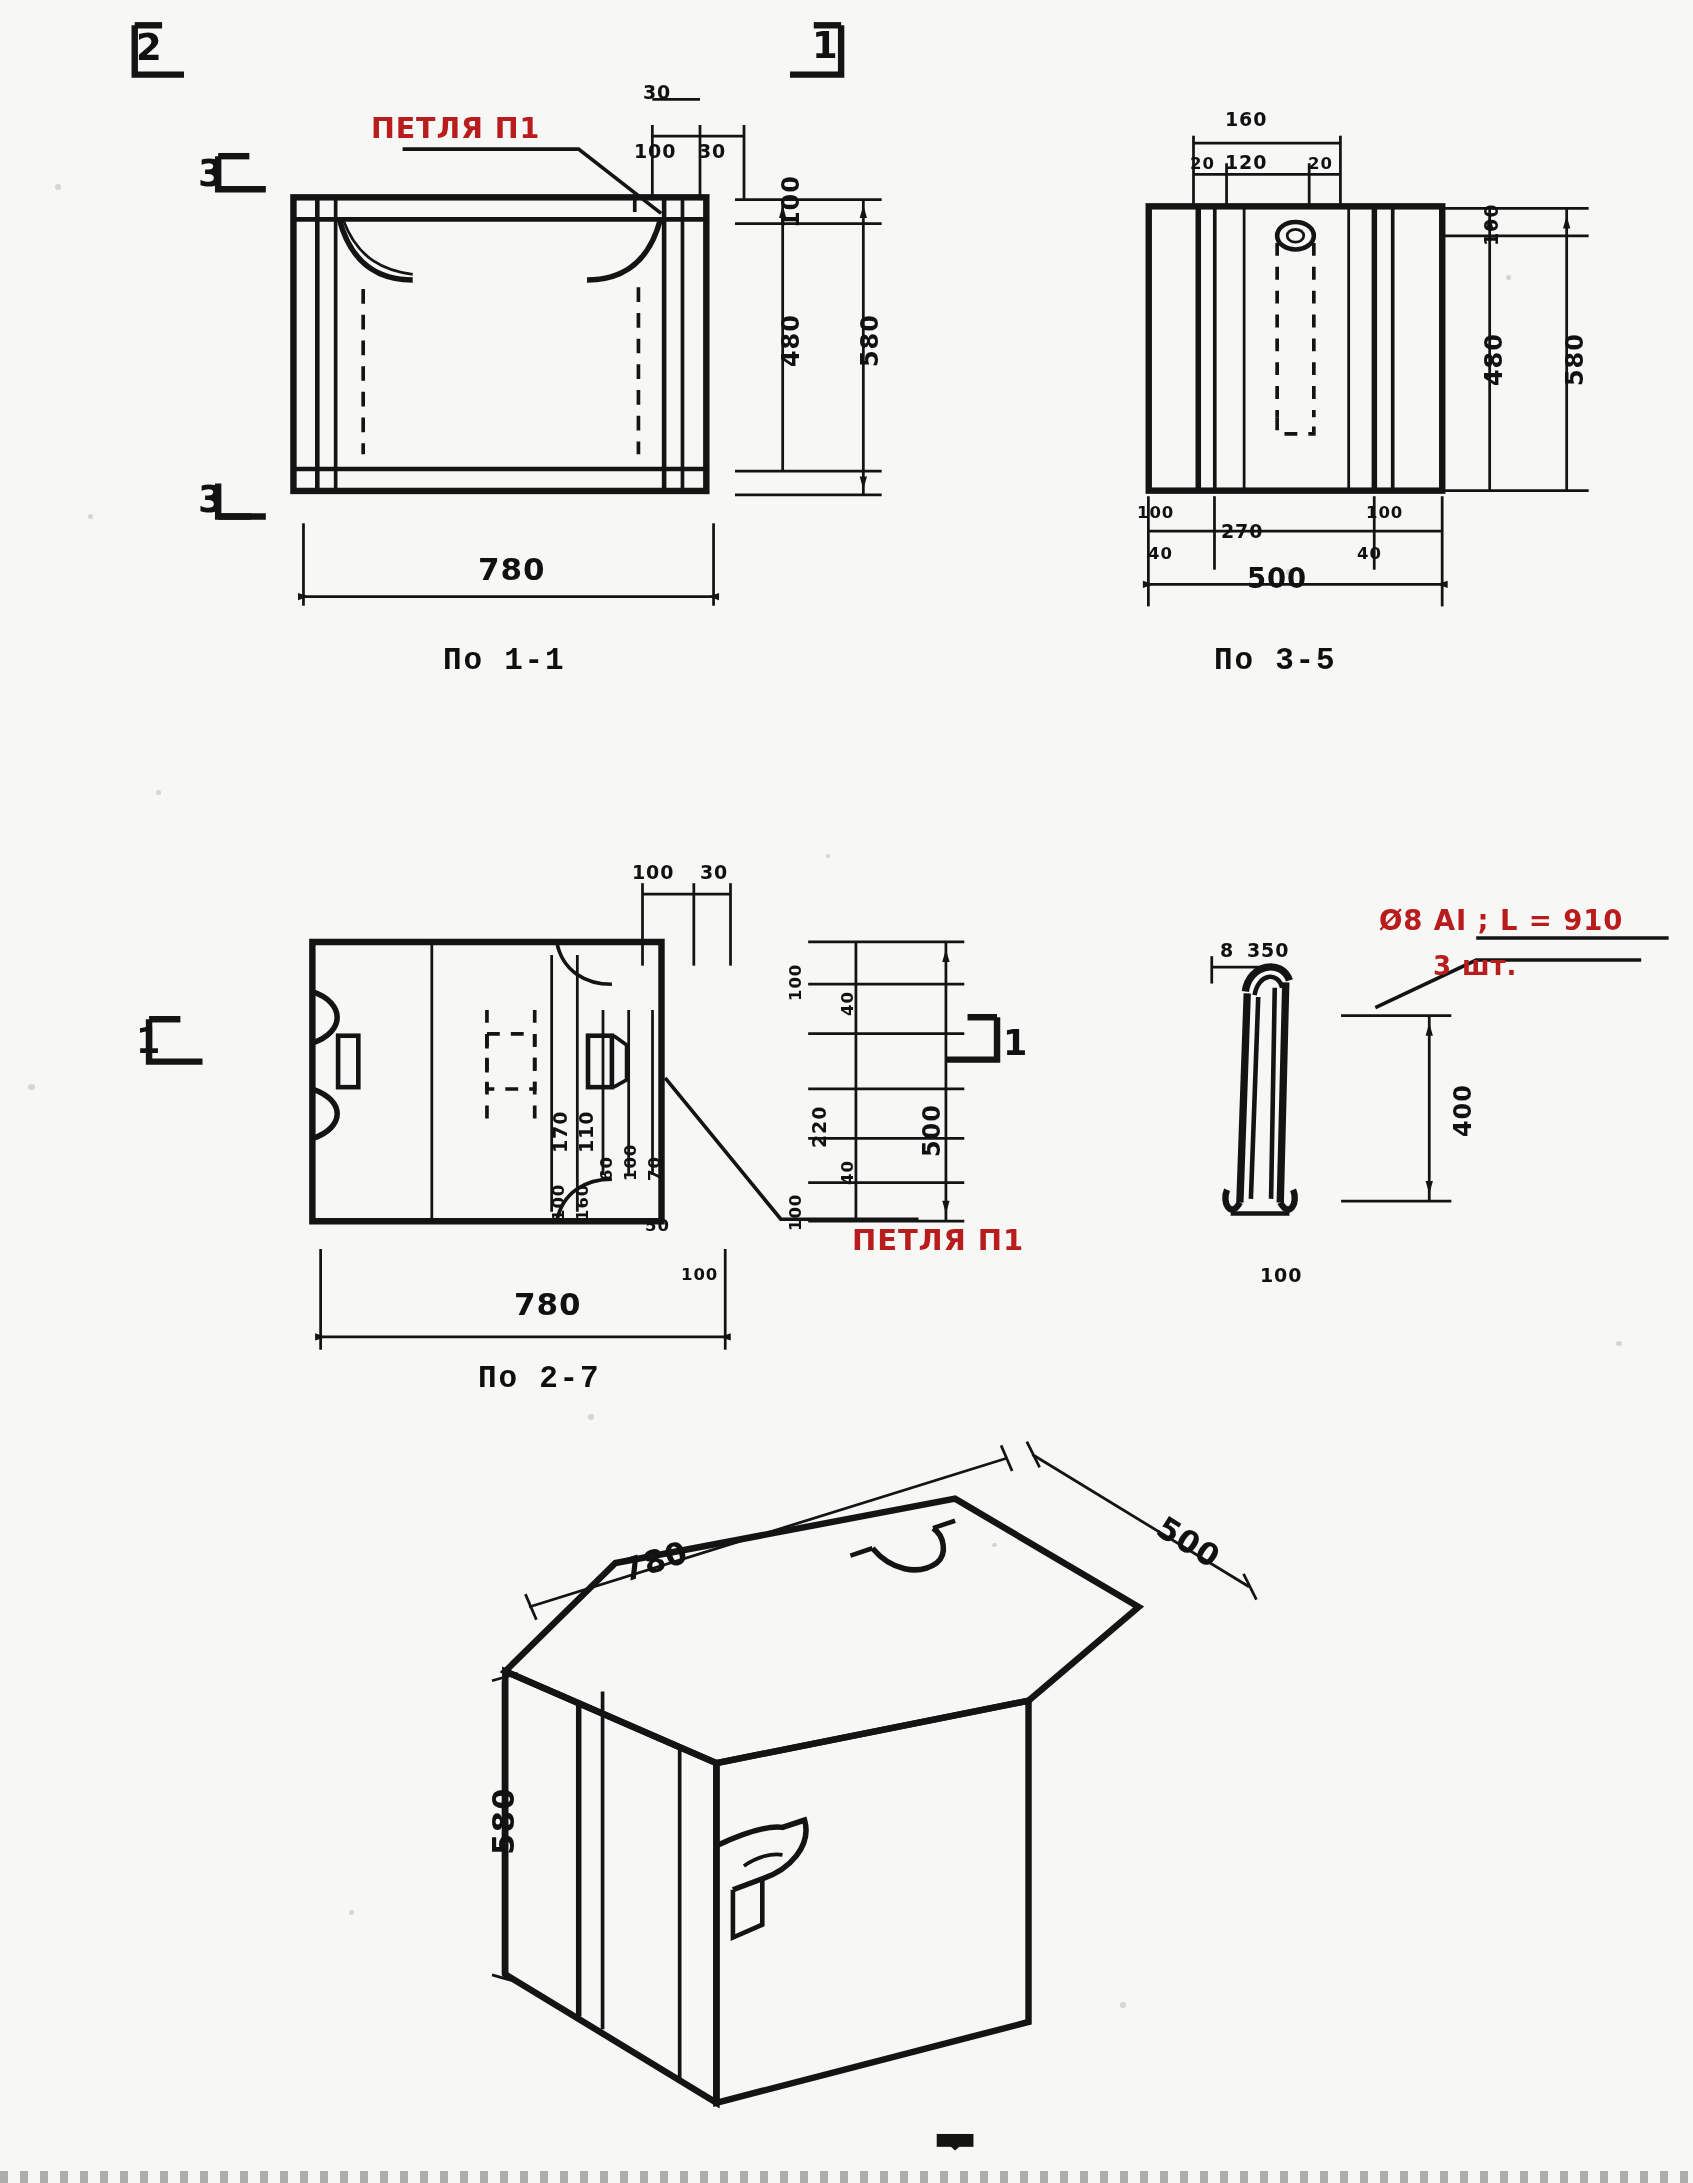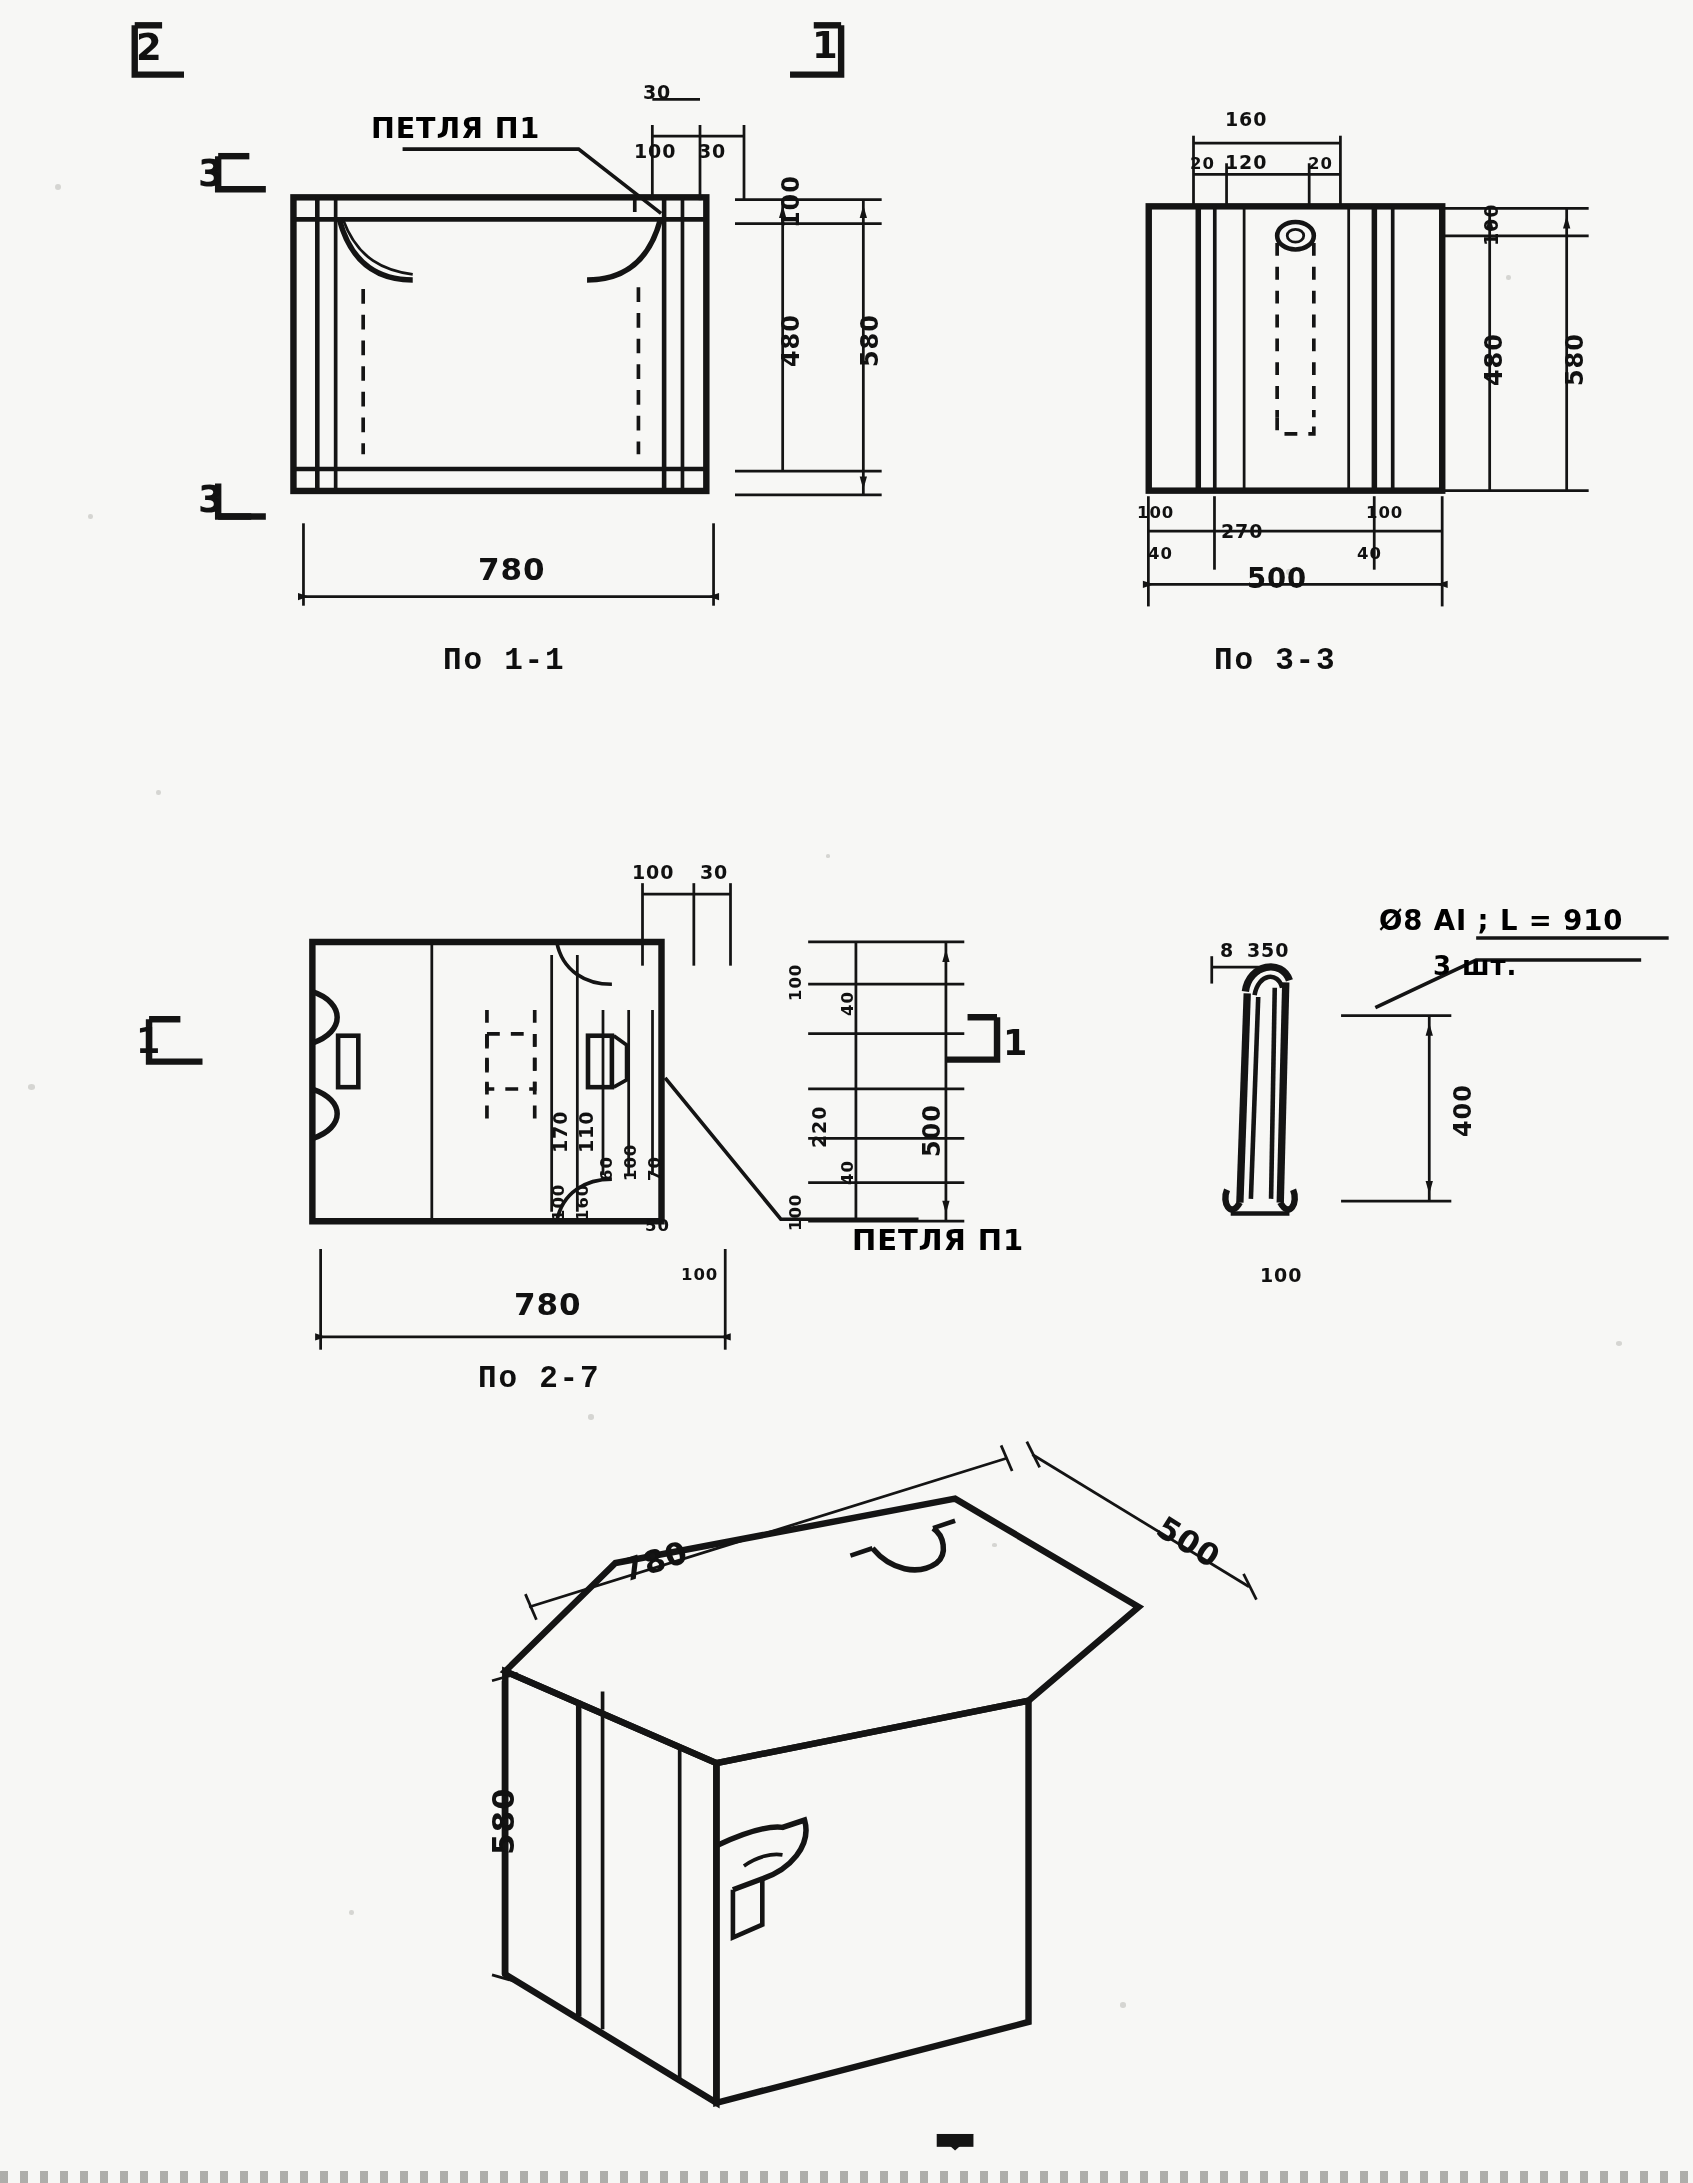--- a/index.html
+++ b/index.html
@@ -49,21 +49,21 @@
     font-size: 31px;
     color: #0f0f0f;
     white-space: nowrap;
     letter-spacing: 1.8px;
   }
   .note {
     position: absolute;
     font-family: "DejaVu Sans", sans-serif;
     font-weight: 700;
     font-size: 25px;
-    color: #000000;
+    color: #b91c1c;
     white-space: nowrap;
     letter-spacing: 0.9px;
   }
   svg { position: absolute; overflow: visible; }
   .bottomband {
     position: absolute;
     left: 0; bottom: 0;
     width: 1693px; height: 13px;
     background: repeating-linear-gradient(90deg, #8e8e8a 0 8.3px, #f7f7f5 8.3px 20px);
     opacity: .7;
@@ -239,21 +239,21 @@
     <polygon points="26,96 14,92 14,100" fill="#141414"></polygon>
     <polygon points="334,96 346,92 346,100" fill="#141414"></polygon>
   </svg>
   <div class="dim xs" style="left:1137px; top:503px;">100</div>
   <div class="dim sm" style="left:1221px; top:500px;margin-top:20px;">270</div>
   <div class="dim xs" style="left:1366px; top:503px;">100</div>
   <div class="dim xs" style="left:1148px; top:544px;">40</div>
   <div class="dim xs" style="left:1357px; top:544px;">40</div>
   <div class="dim" style="left:1247px; top:562px; font-size:27.5px;">500</div>
 
-  <div class="caption" style="left:1214px; top:643px;">По 3-3</div>
+  <div class="caption" style="left:1214px; top:643px;">По 3-5</div>
 
   <svg style="left:138px; top:1010px;" width="129" height="83" viewBox="0 0 140 90">
     <path d="M12 10 L12 56 L70 56" fill="none" stroke="#141414" stroke-width="7"></path>
     <path d="M12 10 L46 10" fill="none" stroke="#141414" stroke-width="7"></path>
   </svg>
   <div class="lbl" style="left:136px; top:1021px; font-size:35px;">1</div>
 
   <svg style="left:927px; top:1008px;" width="129" height="83" viewBox="0 0 140 90">
     <path d="M76 10 L76 56 L20 56" fill="none" stroke="#141414" stroke-width="7"></path>
     <path d="M76 10 L44 10" fill="none" stroke="#141414" stroke-width="7"></path>

